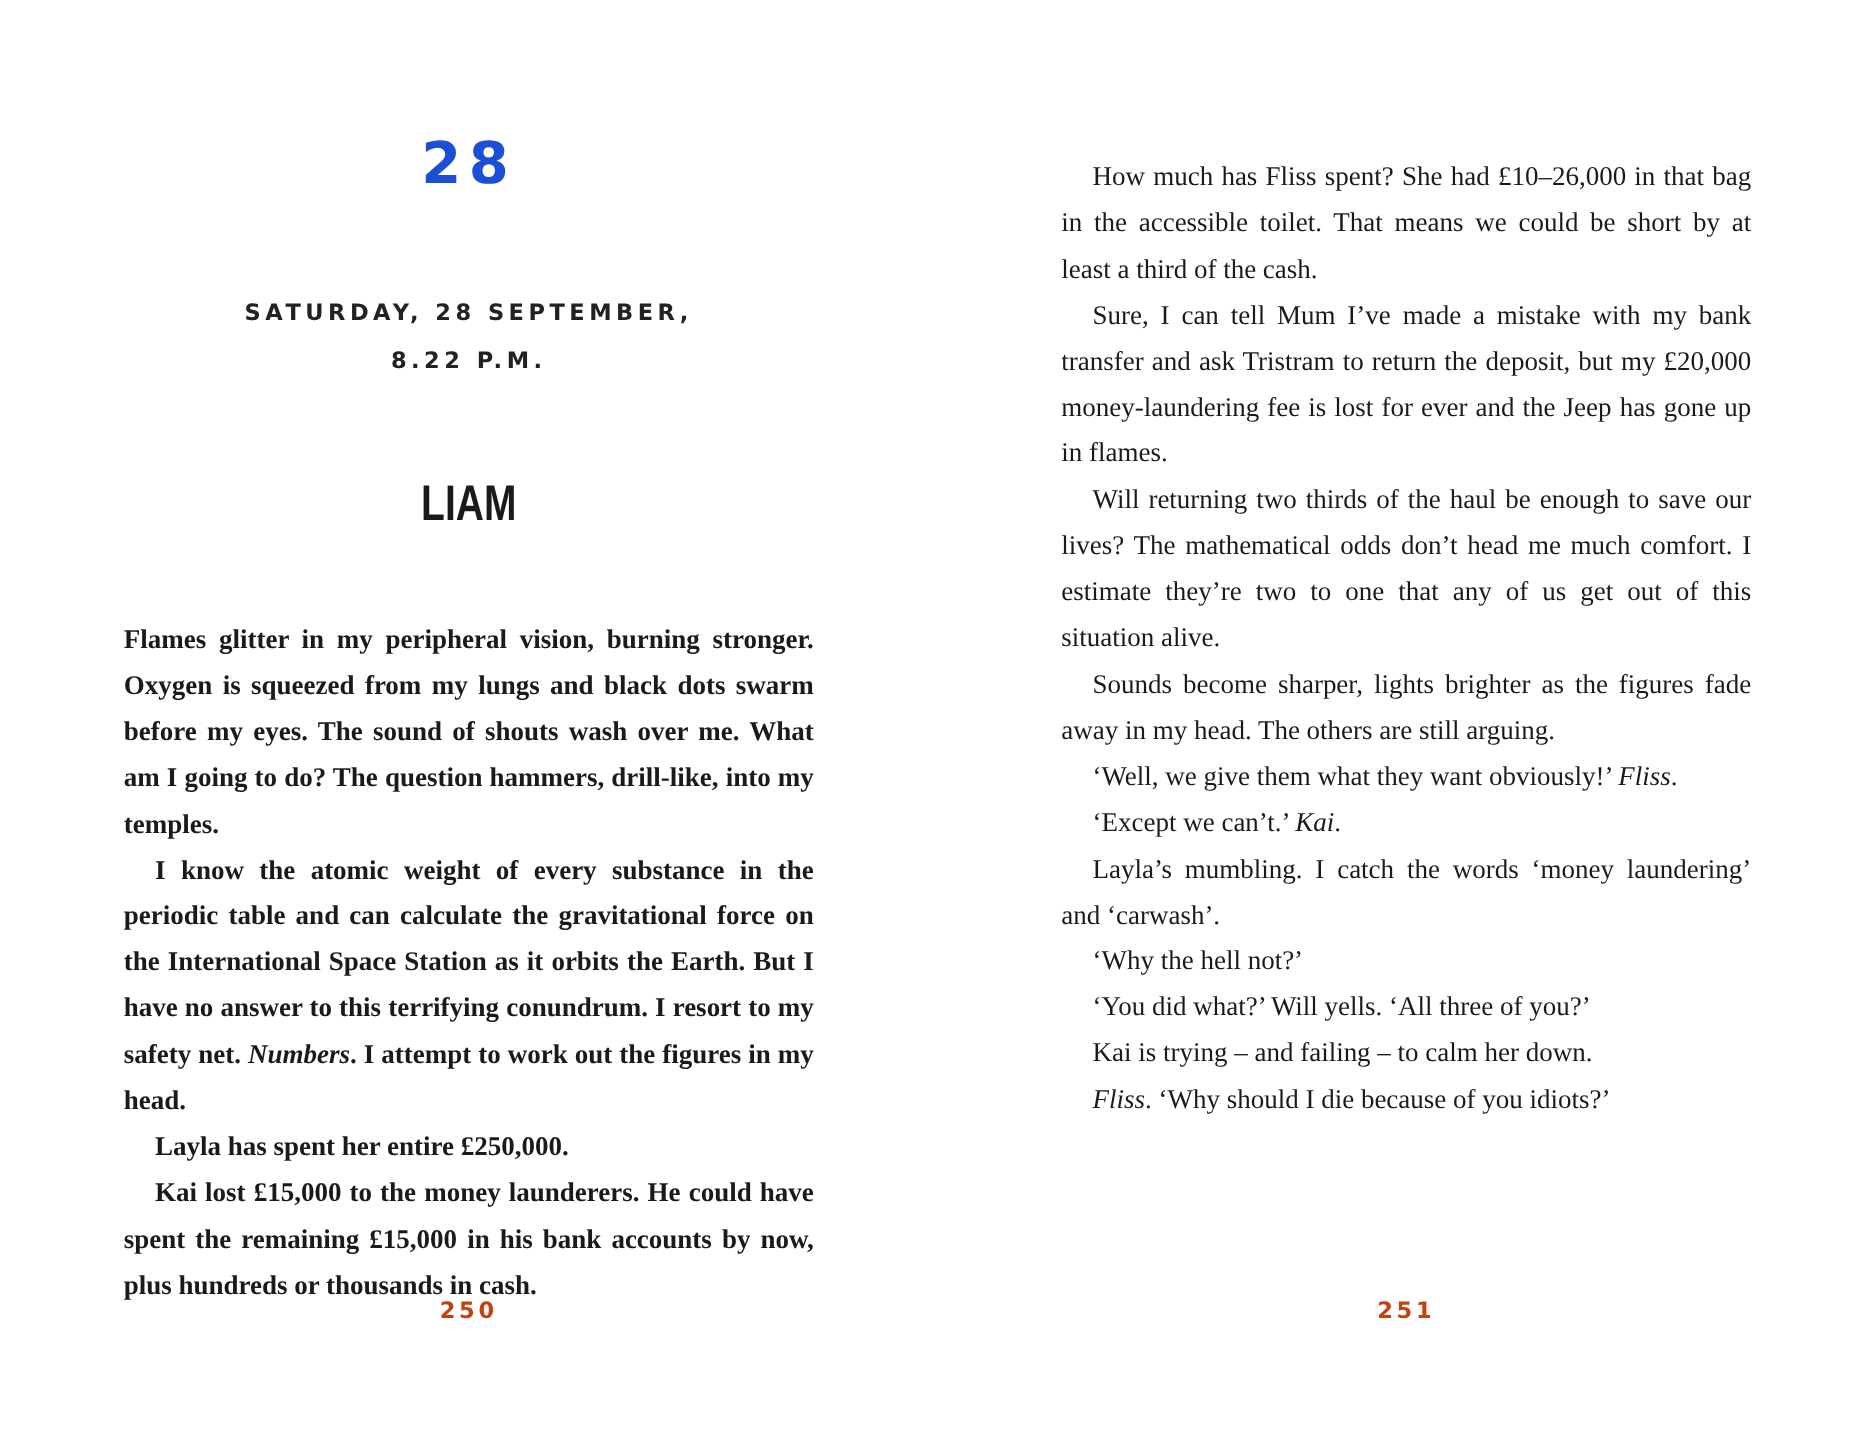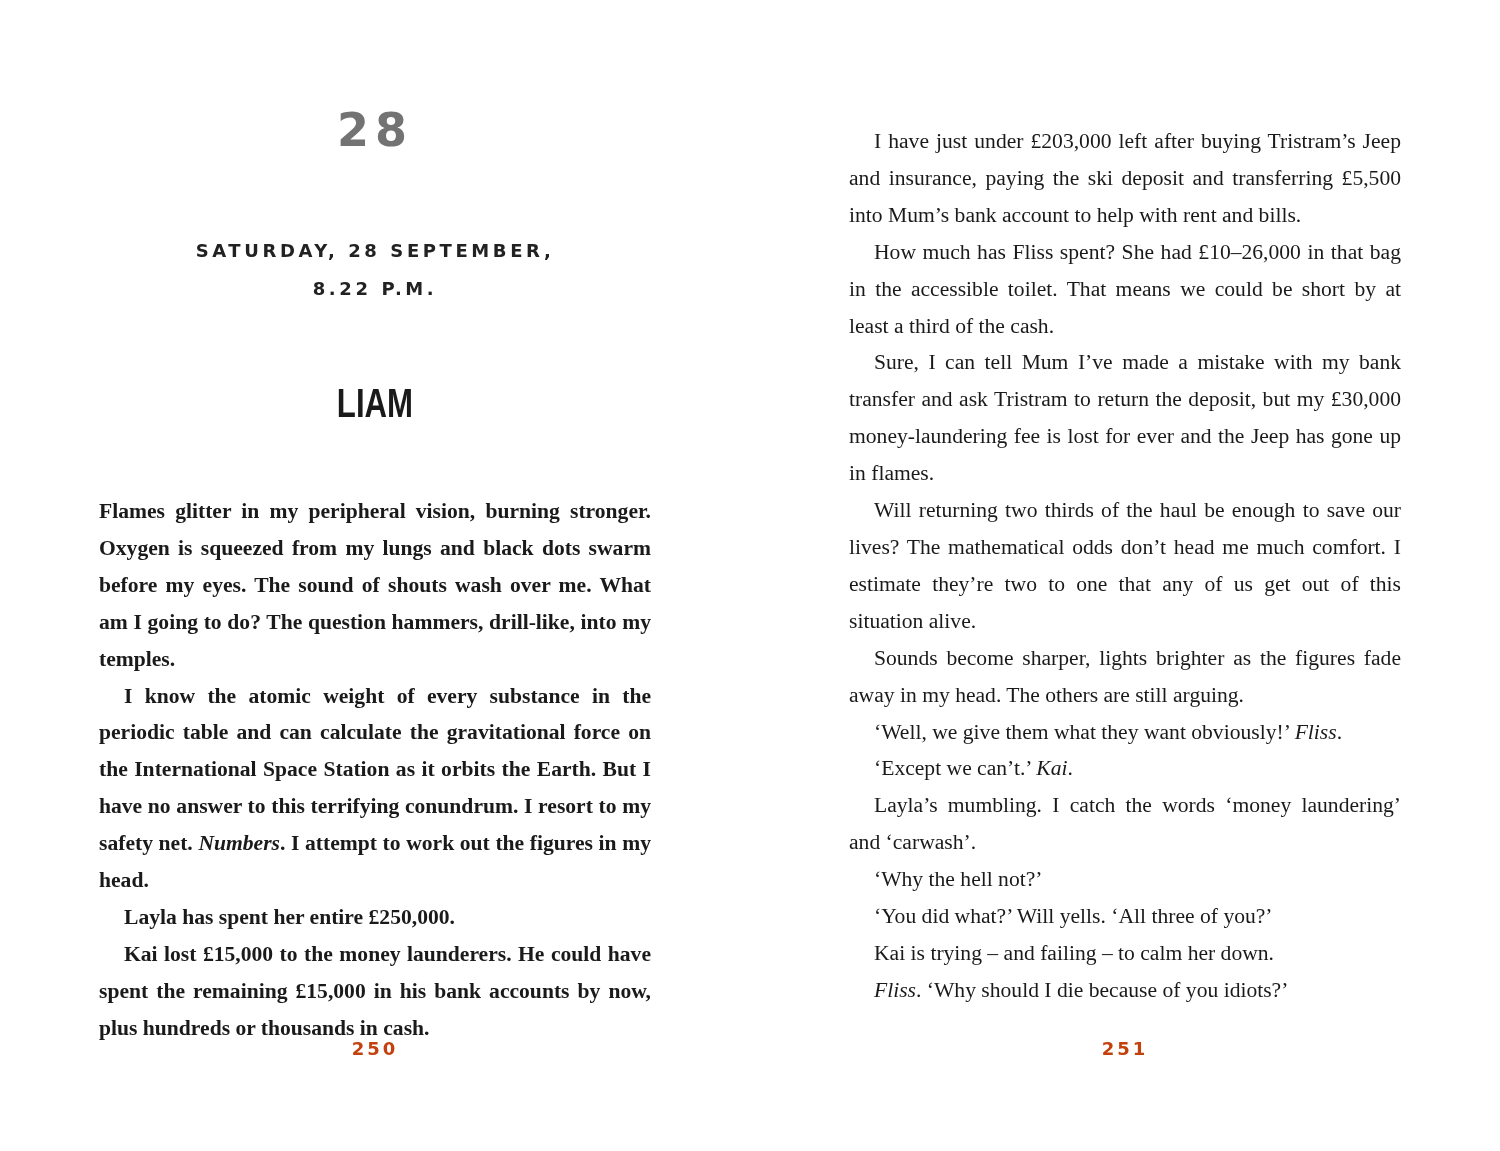--- a/index.html
+++ b/index.html
@@ -26,21 +26,21 @@
     .chapter-number {
       position: absolute;
       top: 100px;
       left: 0;
       width: 552px;
       text-align: center;
       font-family: "DejaVu Sans", sans-serif;
       font-weight: bold;
       font-size: 46px;
       letter-spacing: 6px;
-      color: #737373;
+      color: #1d4ed8;
       line-height: 60px;
     }
     .chapter-date {
       position: absolute;
       top: 232px;
       left: 0;
       width: 552px;
       text-align: center;
       font-family: "DejaVu Sans", sans-serif;
       font-weight: bold;
@@ -111,23 +111,22 @@
       <p class="no-indent">Flames glitter in my peripheral vision, burning stronger. Oxygen is squeezed from my lungs and black dots swarm before my eyes. The sound of shouts wash over me. What am I going to do? The question hammers, drill-like, into my temples.</p>
       <p>I know the atomic weight of every substance in the periodic table and can calculate the gravitational force on the International Space Station as it orbits the Earth. But I have no answer to this terrifying conundrum. I resort to my safety net. <em>Numbers</em>. I attempt to work out the figures in my head.</p>
       <p>Layla has spent her entire £250,000.</p>
       <p>Kai lost £15,000 to the money launderers. He could have spent the remaining £15,000 in his bank accounts by now, plus hundreds or thousands in cash.</p>
     </div>
   <div class="page-number">250</div>
 </div>
 
 <div class="page right">
   <div class="body-text">
-      <p>I have just under £203,000 left after buying Tristram’s Jeep and insurance, paying the ski deposit and transferring £5,500 into Mum’s bank account to help with rent and bills.</p>
       <p>How much has Fliss spent? She had £10–26,000 in that bag in the accessible toilet. That means we could be short by at least a third of the cash.</p>
-      <p>Sure, I can tell Mum I’ve made a mistake with my bank transfer and ask Tristram to return the deposit, but my £30,000 money-laundering fee is lost for ever and the Jeep has gone up in flames.</p>
+      <p>Sure, I can tell Mum I’ve made a mistake with my bank transfer and ask Tristram to return the deposit, but my £20,000 money-laundering fee is lost for ever and the Jeep has gone up in flames.</p>
       <p>Will returning two thirds of the haul be enough to save our lives? The mathematical odds don’t head me much comfort. I estimate they’re two to one that any of us get out of this situation alive.</p>
       <p>Sounds become sharper, lights brighter as the figures fade away in my head. The others are still arguing.</p>
       <p>‘Well, we give them what they want obviously!’ <em>Fliss</em>.</p>
       <p>‘Except we can’t.’ <em>Kai</em>.</p>
       <p>Layla’s mumbling. I catch the words ‘money laundering’ and ‘carwash’.</p>
       <p>‘Why the hell not?’</p>
       <p>‘You did what?’ Will yells. ‘All three of you?’</p>
       <p>Kai is trying – and failing – to calm her down.</p>
       <p><em>Fliss</em>. ‘Why should I die because of you idiots?’</p>
     </div>

